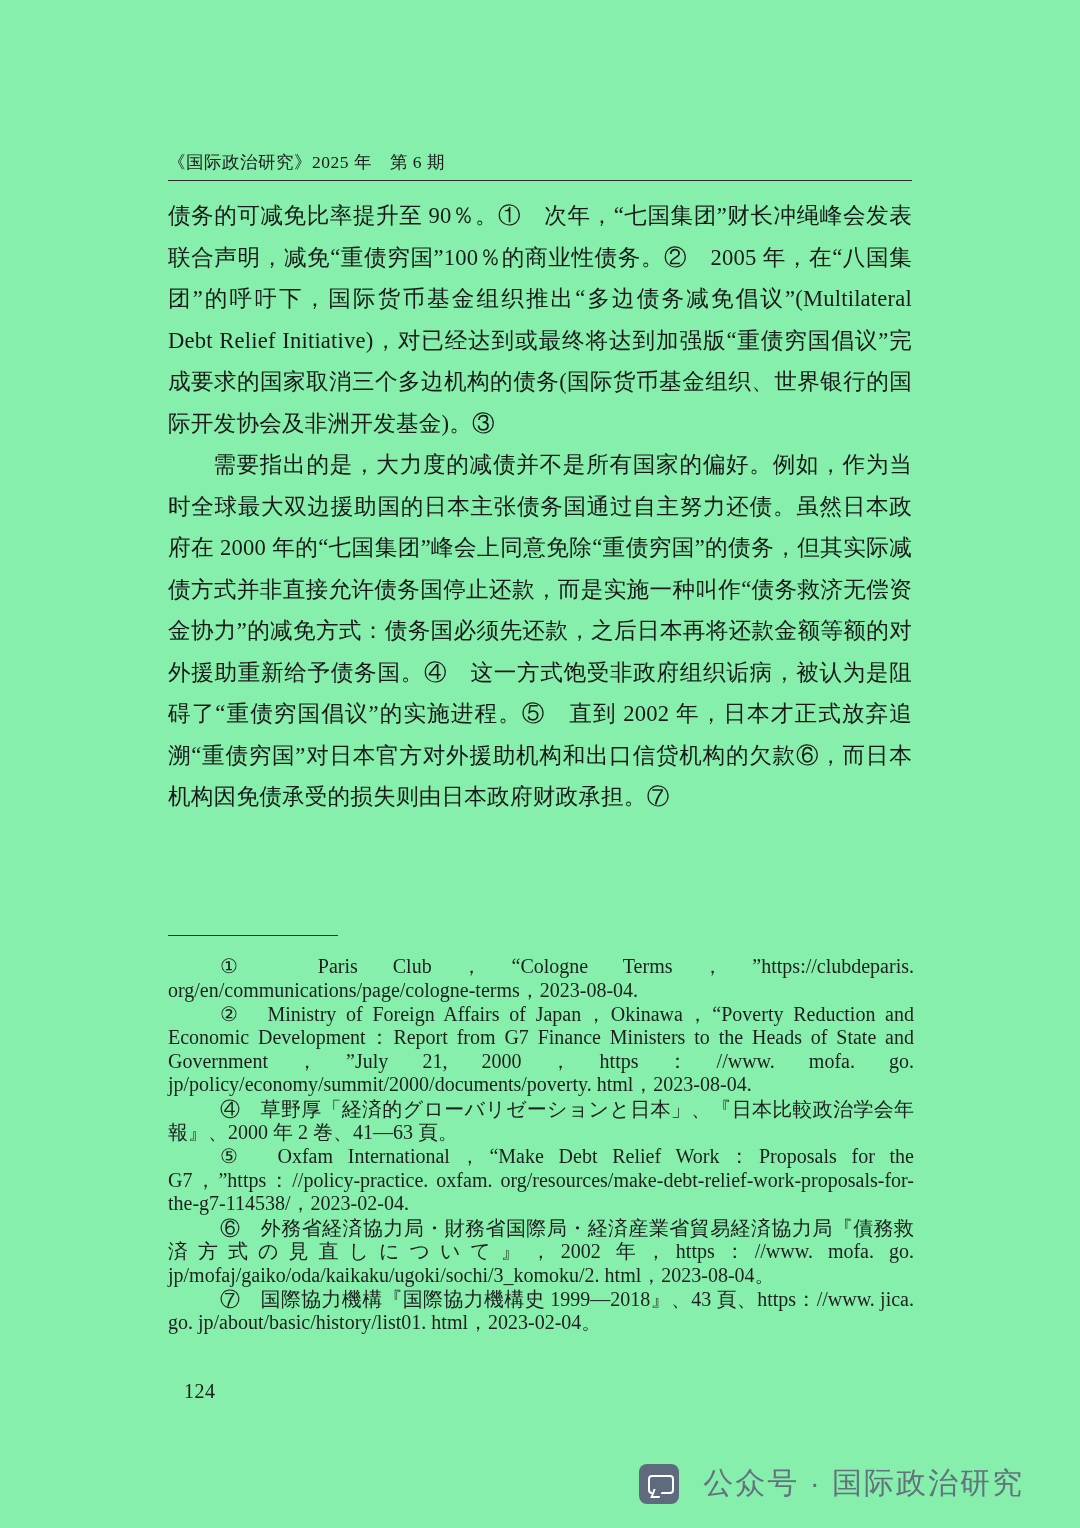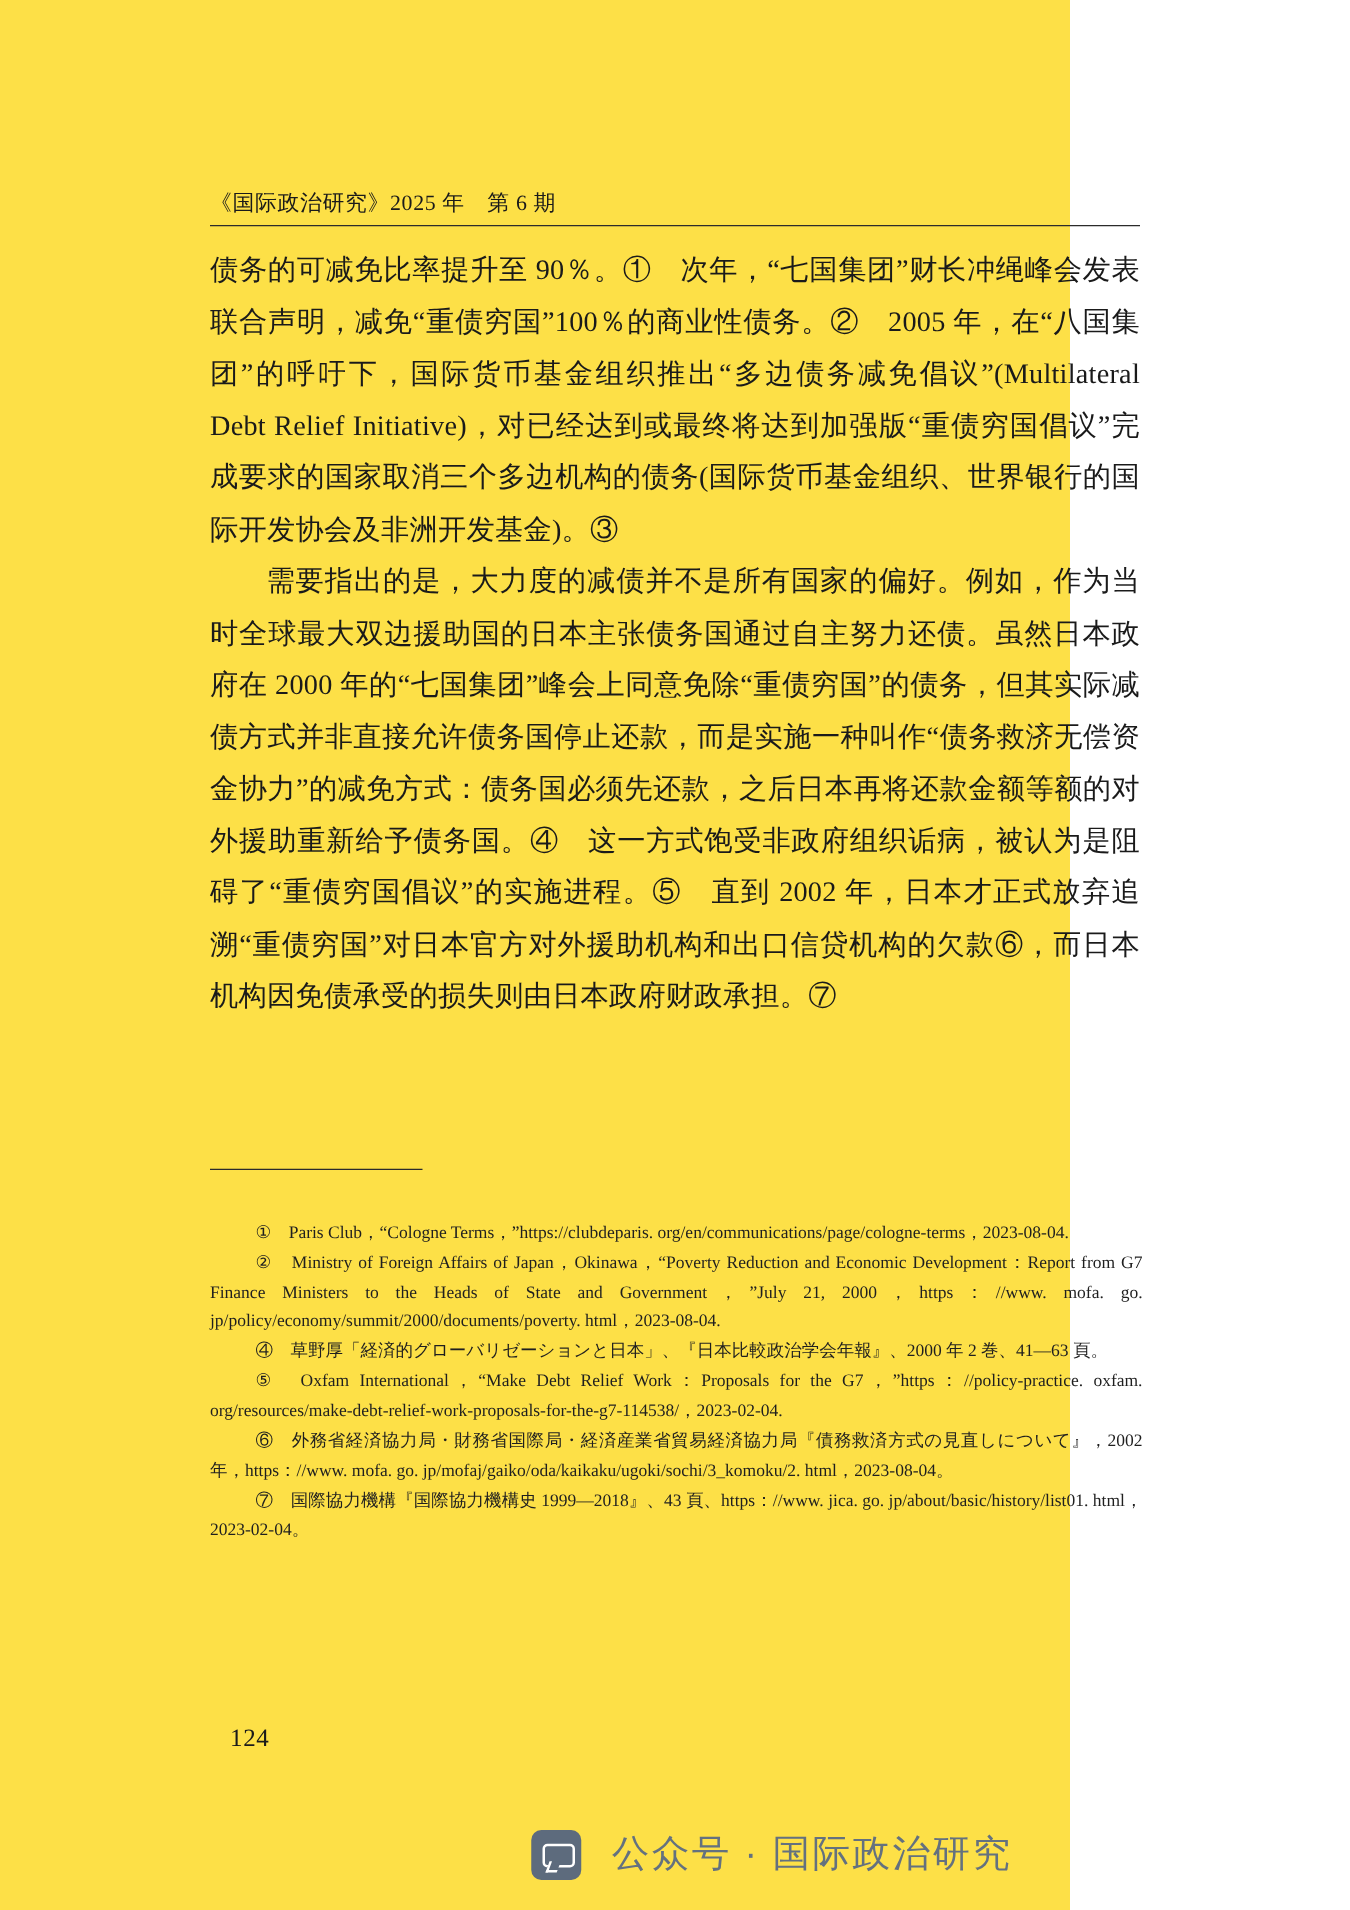--- a/index.html
+++ b/index.html
@@ -11,23 +11,23 @@
     width: 1080px;
     height: 1528px;
     position: relative;
     font-family: "Liberation Serif", serif;
     color: #1a1a1a;
     overflow: hidden;
   }
   .page {
     position: absolute;
     left: 0; top: 0;
-    width: 856px;
+    width: 1080px;
     height: 1528px;
-    background: #fde047;
+    background: #86efac;
   }
   .content {
     position: absolute;
     left: 168px;
     top: 150px;
     width: 744px;
   }
   .running-head {
     font-family: "Liberation Serif", serif;
     font-size: 17.5px;
@@ -59,44 +59,43 @@
     left: 168px;
     top: 935px;
     width: 170px;
     border-top: 1px solid #2b2b2b;
   }
   .footnotes {
     position: absolute;
     left: 168px;
     top: 955px;
     width: 746px;
-    font-size: 14px;
+    font-size: 20px;
     line-height: 23.6px;
     text-align: justify;
     text-justify: inter-ideograph;
     font-family: "Liberation Serif", serif;
     color: #1f1f1f;
-    margin-top: 20px;
   }
   .footnotes .fnitem {
     margin: 0 0 0.5px 0;
     text-indent: 2.6em;
   }
   .page-number {
     position: absolute;
     left: 184px;
     top: 1380px;
     font-size: 20px;
     font-family: "Liberation Serif", serif;
     letter-spacing: 0.5px;
     color: #1a1a1a;
   }
   .watermark {
     position: absolute;
-    right: 46px;
+    right: 56px;
     bottom: 24px;
     display: flex;
     align-items: center;
     gap: 24px;
     color: #6e7b8b;
     font-family: "Liberation Sans", sans-serif;
   }
   .wm-logo {
     width: 40px; height: 40px;
     border-radius: 8px;

